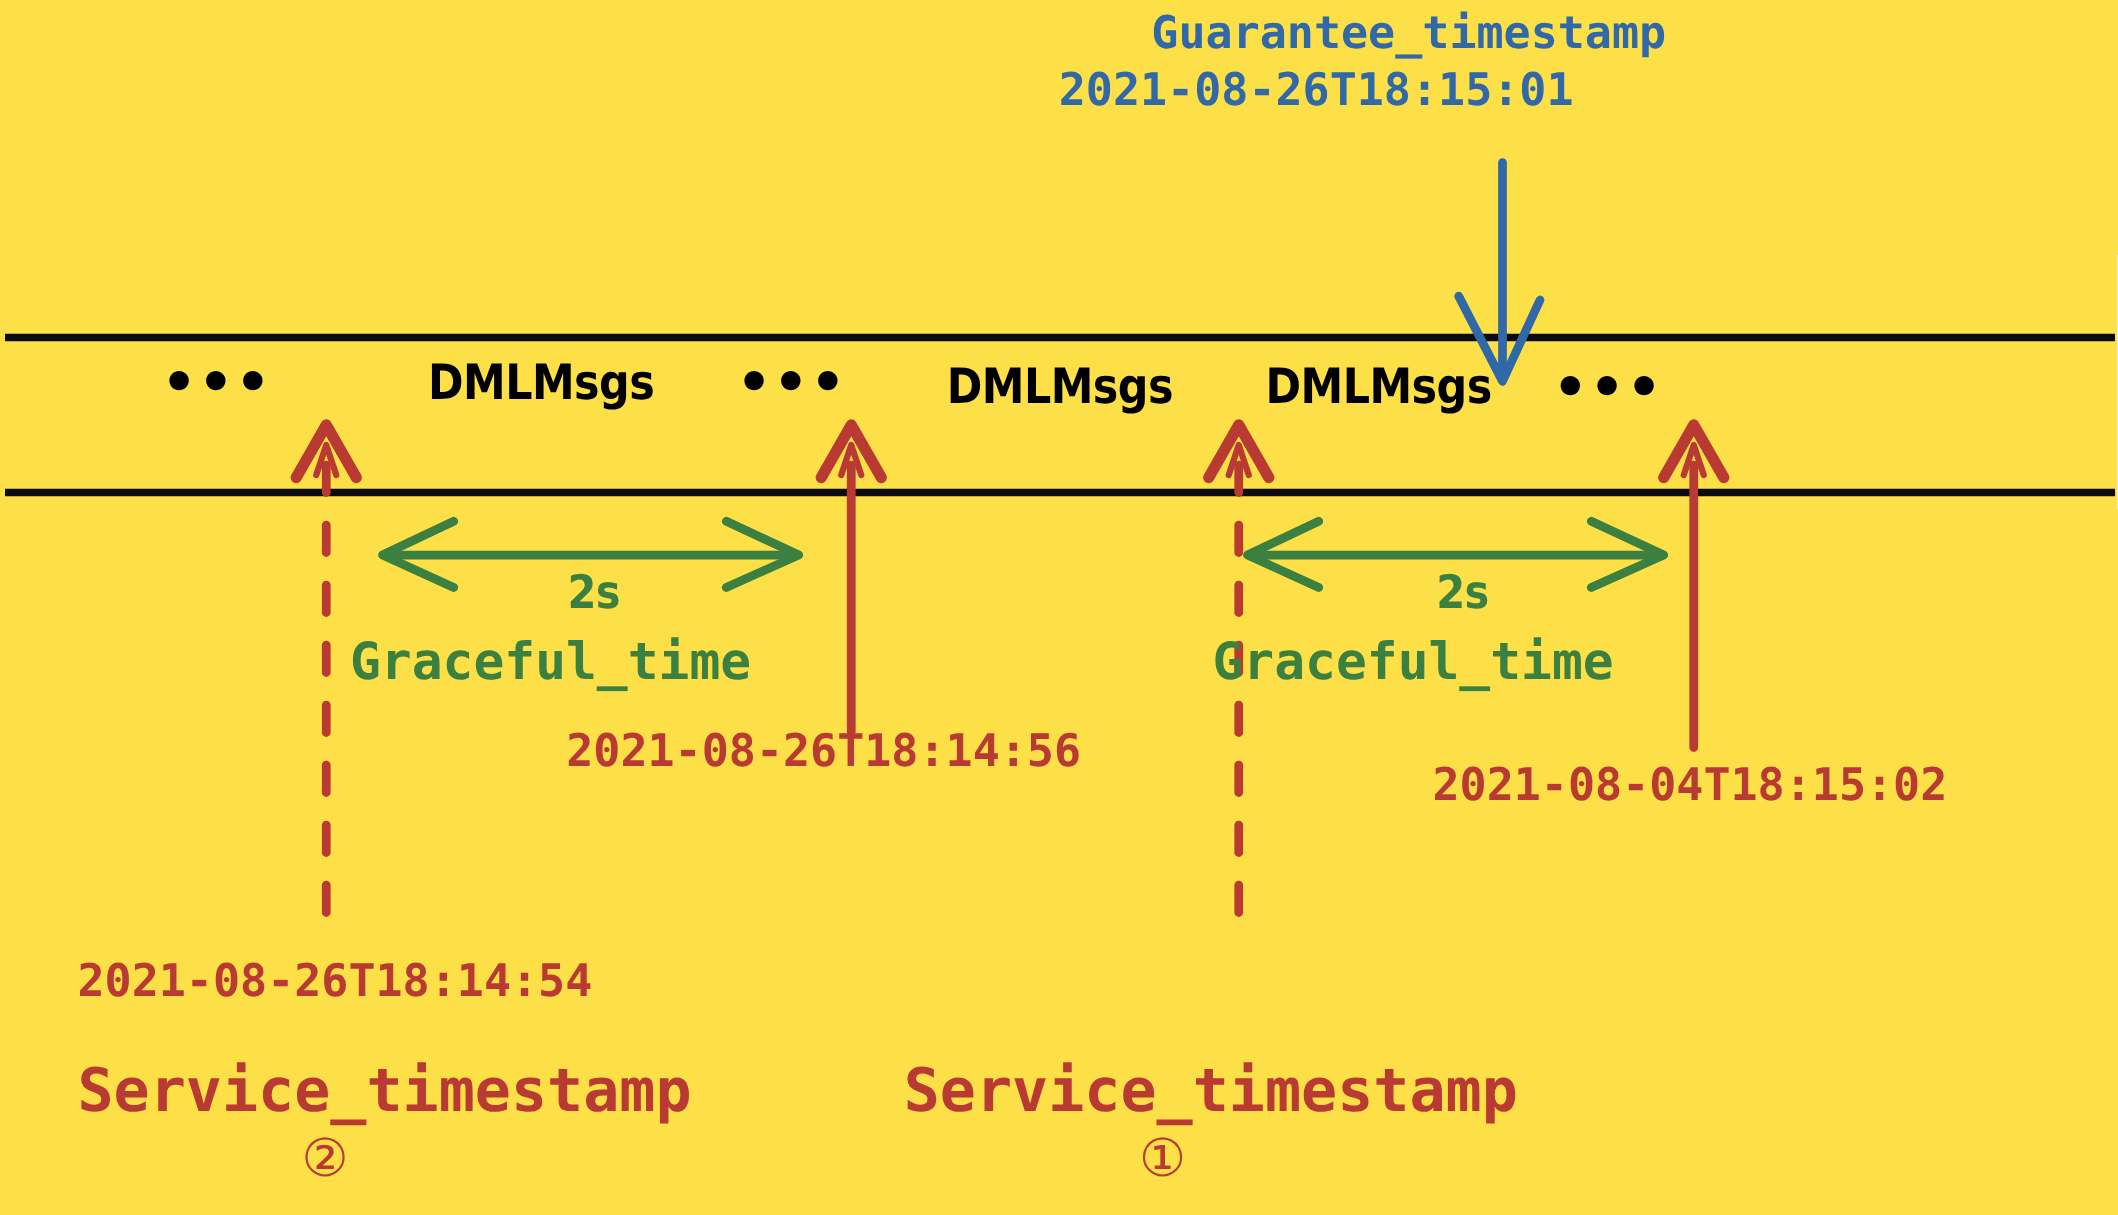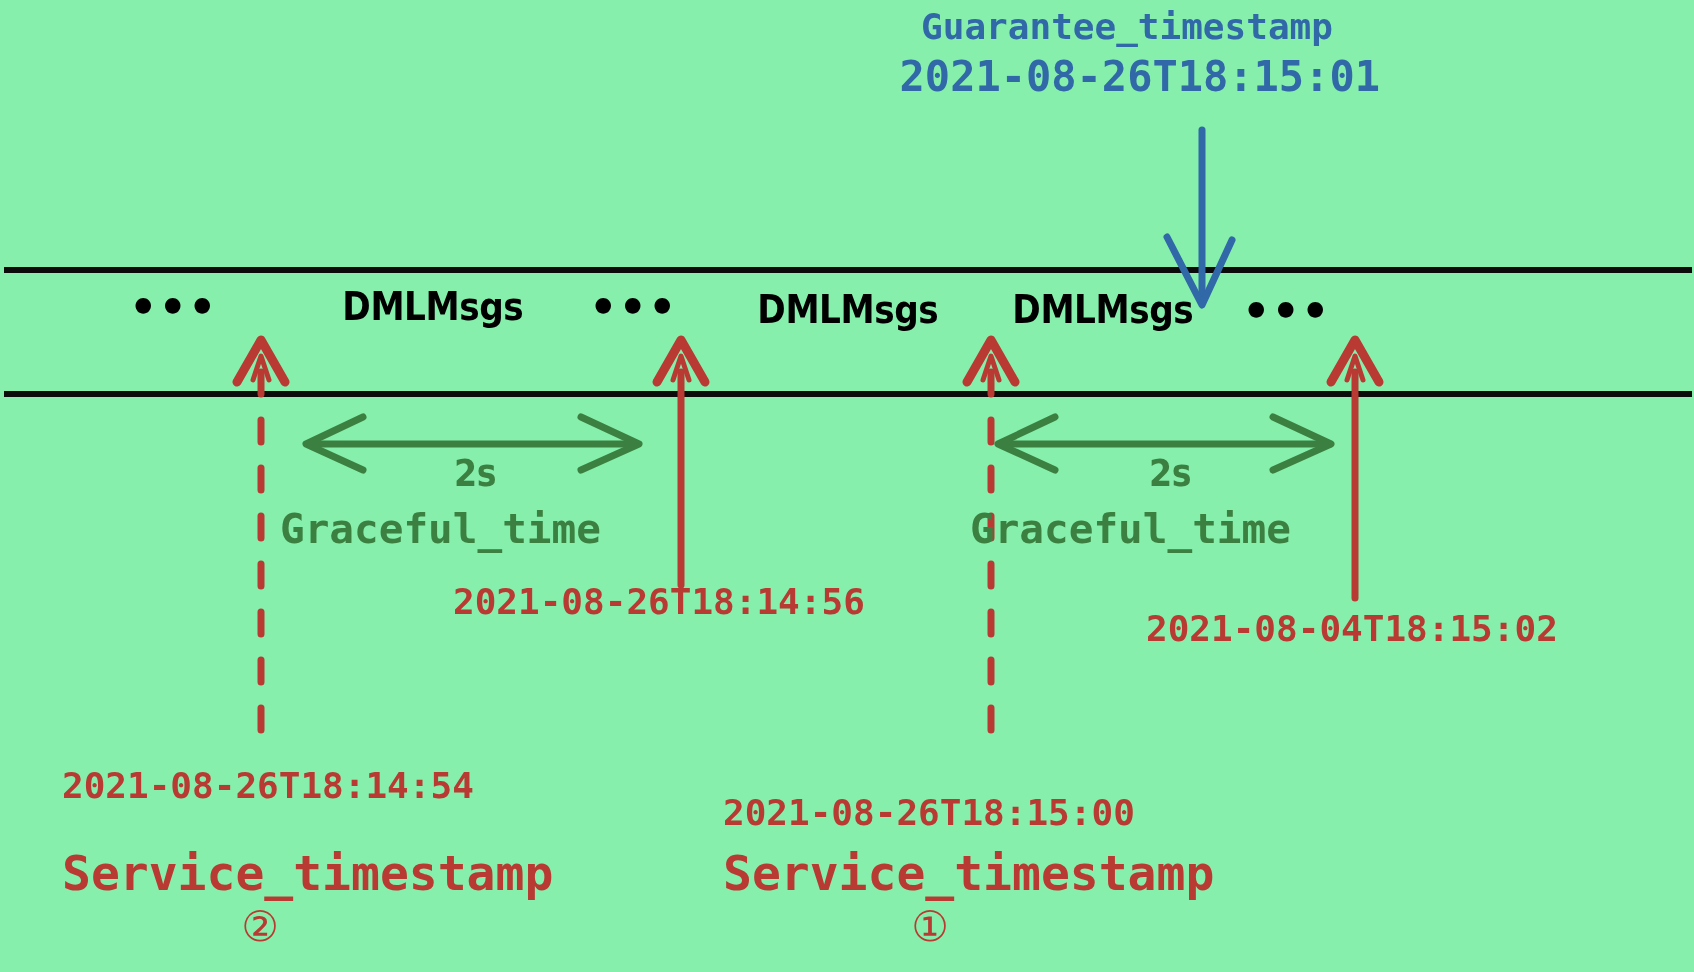--- a/index.html
+++ b/index.html
@@ -4,21 +4,21 @@
 <style>
   html, body {
     margin: 0;
     padding: 0;
     background: #ffffff;
   }
   #stage {
     position: relative;
     width: 1694px;
     height: 972px;
-    background: #86efac;
+    background: #fde047;
     overflow: hidden;
     font-family: "DejaVu Sans Mono", "Liberation Mono", monospace;
     text-decoration: underline;
   }
   #stage svg.layer {
     position: absolute;
     left: 0;
     top: 0;
     width: 1694px;
     height: 972px;
@@ -41,23 +41,23 @@
   .green { color: #3C8041; }
   .black { color: #000000; }
 
   .t-guarantee-name {
     left: 847px; top: 6px; width: 560px;
     text-align: center;
     font-size: 36px;
     font-weight: 600;
   }
   .t-guarantee-value {
-    left: 820px; top: 52px; width: 560px;
-    text-align: right;
-    font-size: 42px;
+    left: 847px; top: 52px; width: 560px;
+    text-align: left;
+    font-size: 36px;
     font-weight: 600;
   }
   .t-dml {
     position: absolute;
     font-size: 39px;
     transform: scaleX(0.88);
     transform-origin: center;
     white-space: pre;
   }
   .t-dots {
@@ -178,17 +178,16 @@
   <div class="t-grace mono green" style="left:970px; top:505px; width:390px;">Graceful_time</div>
 
   <div class="t-ts mono red" style="left:453px; top:581px;">2021-08-26T18:14:56</div>
 
   <div class="t-ts mono red" style="left:1146px; top:608px;">2021-08-04T18:15:02</div>
 
   <div class="t-ts mono red" style="left:62px; top:765px;">2021-08-26T18:14:54</div>
   <div class="t-svc mono red" style="left:62px; top:845px; width:400px; text-align:center;">Service_timestamp</div>
   <div class="t-circ red" style="left:200px; top:902px; width:120px;">②</div>
 
-  <div class="t-ts mono red" style="left:723px; top:792px;">2021-08-26T18:15:00</div>
   <div class="t-svc mono red" style="left:723px; top:845px; width:400px; text-align:center;">Service_timestamp</div>
   <div class="t-circ red" style="left:870px; top:902px; width:120px;">①</div>
 
 </div>
 
 </body></html>

